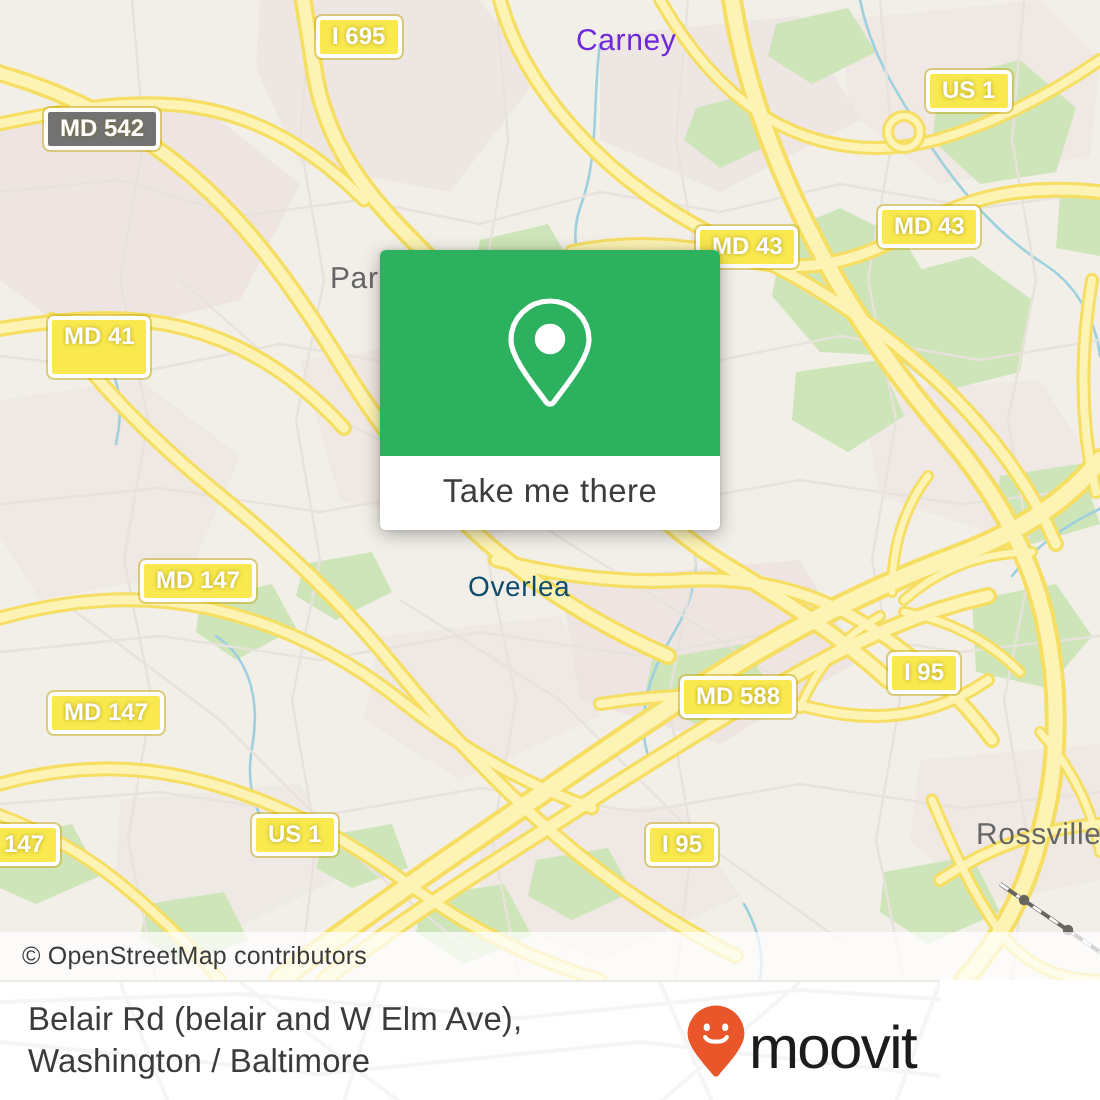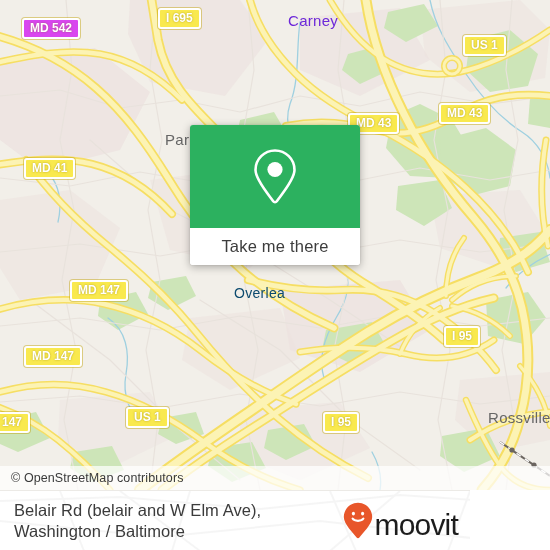--- a/index.html
+++ b/index.html
@@ -270,48 +270,51 @@
       <span>Parkville</span>
     </div>
     <div style="position:absolute;left:234px;top:285px;font-size:14px;color:#0c4a6e;letter-spacing:.3px;">
       <span>Overlea</span>
     </div>
     <div style="position:absolute;left:488px;top:409px;font-size:15px;color:#666;letter-spacing:.3px;">
       <span>Rossville</span>
     </div>
 
     <div style="position:absolute;left:22px;top:18px;">
-      <span style="display:inline-block;background:#d946ef;border:2px solid #ffffff;border-radius:3px;padding:1px 6px 2px;font-size:12px;font-weight:bold;color:#ffffff;text-shadow:0 0 2px rgba(120,100,0,.55);box-shadow:0 0 0 1px rgba(190,160,0,.45);">MD 542</span>
+      <span style="display:inline-block;background:#737373;border:2px solid #ffffff;border-radius:3px;padding:1px 6px 2px;font-size:12px;font-weight:bold;color:#ffffff;text-shadow:0 0 2px rgba(120,100,0,.55);box-shadow:0 0 0 1px rgba(190,160,0,.45);margin-top:36px;">MD 542</span>
     </div>
     <div style="position:absolute;left:146px;top:8px;padding-left:12px;">
       <span style="display:inline-block;background:#f9e94e;border:2px solid #ffffff;border-radius:3px;padding:1px 6px 2px;font-size:12px;font-weight:bold;color:#ffffff;text-shadow:0 0 2px rgba(120,100,0,.55);box-shadow:0 0 0 1px rgba(190,160,0,.45);">I 695</span>
     </div>
     <div style="position:absolute;left:463px;top:35px;">
       <span style="display:inline-block;background:#f9e94e;border:2px solid #ffffff;border-radius:3px;padding:1px 6px 2px;font-size:12px;font-weight:bold;color:#ffffff;text-shadow:0 0 2px rgba(120,100,0,.55);box-shadow:0 0 0 1px rgba(190,160,0,.45);">US 1</span>
     </div>
     <div style="position:absolute;left:348px;top:113px;">
       <span style="display:inline-block;background:#f9e94e;border:2px solid #ffffff;border-radius:3px;padding:1px 6px 2px;font-size:12px;font-weight:bold;color:#ffffff;text-shadow:0 0 2px rgba(120,100,0,.55);box-shadow:0 0 0 1px rgba(190,160,0,.45);">MD 43</span>
     </div>
     <div style="position:absolute;left:439px;top:103px;">
       <span style="display:inline-block;background:#f9e94e;border:2px solid #ffffff;border-radius:3px;padding:1px 6px 2px;font-size:12px;font-weight:bold;color:#ffffff;text-shadow:0 0 2px rgba(120,100,0,.55);box-shadow:0 0 0 1px rgba(190,160,0,.45);">MD 43</span>
     </div>
     <div style="position:absolute;left:24px;top:158px;">
-      <span style="display:inline-block;background:#f9e94e;border:2px solid #ffffff;border-radius:3px;padding:1px 6px 2px;font-size:12px;font-weight:bold;color:#ffffff;text-shadow:0 0 2px rgba(120,100,0,.55);box-shadow:0 0 0 1px rgba(190,160,0,.45);">MD 41</span>
+      <span style="display:inline-block;background:#f9e94e;border:2px solid #ffffff;border-radius:3px;padding:1px 6px 12px;font-size:12px;font-weight:bold;color:#ffffff;text-shadow:0 0 2px rgba(120,100,0,.55);box-shadow:0 0 0 1px rgba(190,160,0,.45);">MD 41</span>
     </div>
     <div style="position:absolute;left:70px;top:280px;">
       <span style="display:inline-block;background:#f9e94e;border:2px solid #ffffff;border-radius:3px;padding:1px 6px 2px;font-size:12px;font-weight:bold;color:#ffffff;text-shadow:0 0 2px rgba(120,100,0,.55);box-shadow:0 0 0 1px rgba(190,160,0,.45);">MD 147</span>
     </div>
     <div style="position:absolute;left:24px;top:346px;">
       <span style="display:inline-block;background:#f9e94e;border:2px solid #ffffff;border-radius:3px;padding:1px 6px 2px;font-size:12px;font-weight:bold;color:#ffffff;text-shadow:0 0 2px rgba(120,100,0,.55);box-shadow:0 0 0 1px rgba(190,160,0,.45);">MD 147</span>
     </div>
     <div style="position:absolute;left:-6px;top:412px;">
       <span style="display:inline-block;background:#f9e94e;border:2px solid #ffffff;border-radius:3px;padding:1px 6px 2px;font-size:12px;font-weight:bold;color:#ffffff;text-shadow:0 0 2px rgba(120,100,0,.55);box-shadow:0 0 0 1px rgba(190,160,0,.45);">147</span>
     </div>
     <div style="position:absolute;left:126px;top:407px;">
       <span style="display:inline-block;background:#f9e94e;border:2px solid #ffffff;border-radius:3px;padding:1px 6px 2px;font-size:12px;font-weight:bold;color:#ffffff;text-shadow:0 0 2px rgba(120,100,0,.55);box-shadow:0 0 0 1px rgba(190,160,0,.45);">US 1</span>
+    </div>
+    <div style="position:absolute;left:340px;top:338px;">
+      <span style="display:inline-block;background:#f9e94e;border:2px solid #ffffff;border-radius:3px;padding:1px 6px 2px;font-size:12px;font-weight:bold;color:#ffffff;text-shadow:0 0 2px rgba(120,100,0,.55);box-shadow:0 0 0 1px rgba(190,160,0,.45);">MD 588</span>
     </div>
     <div style="position:absolute;left:444px;top:326px;">
       <span style="display:inline-block;background:#f9e94e;border:2px solid #ffffff;border-radius:3px;padding:1px 6px 2px;font-size:12px;font-weight:bold;color:#ffffff;text-shadow:0 0 2px rgba(120,100,0,.55);box-shadow:0 0 0 1px rgba(190,160,0,.45);">I 95</span>
     </div>
     <div style="position:absolute;left:323px;top:412px;">
       <span style="display:inline-block;background:#f9e94e;border:2px solid #ffffff;border-radius:3px;padding:1px 6px 2px;font-size:12px;font-weight:bold;color:#ffffff;text-shadow:0 0 2px rgba(120,100,0,.55);box-shadow:0 0 0 1px rgba(190,160,0,.45);">I 95</span>
     </div>
 
     <div class="attrib">
       <span class="attrib-text">© OpenStreetMap contributors</span>

